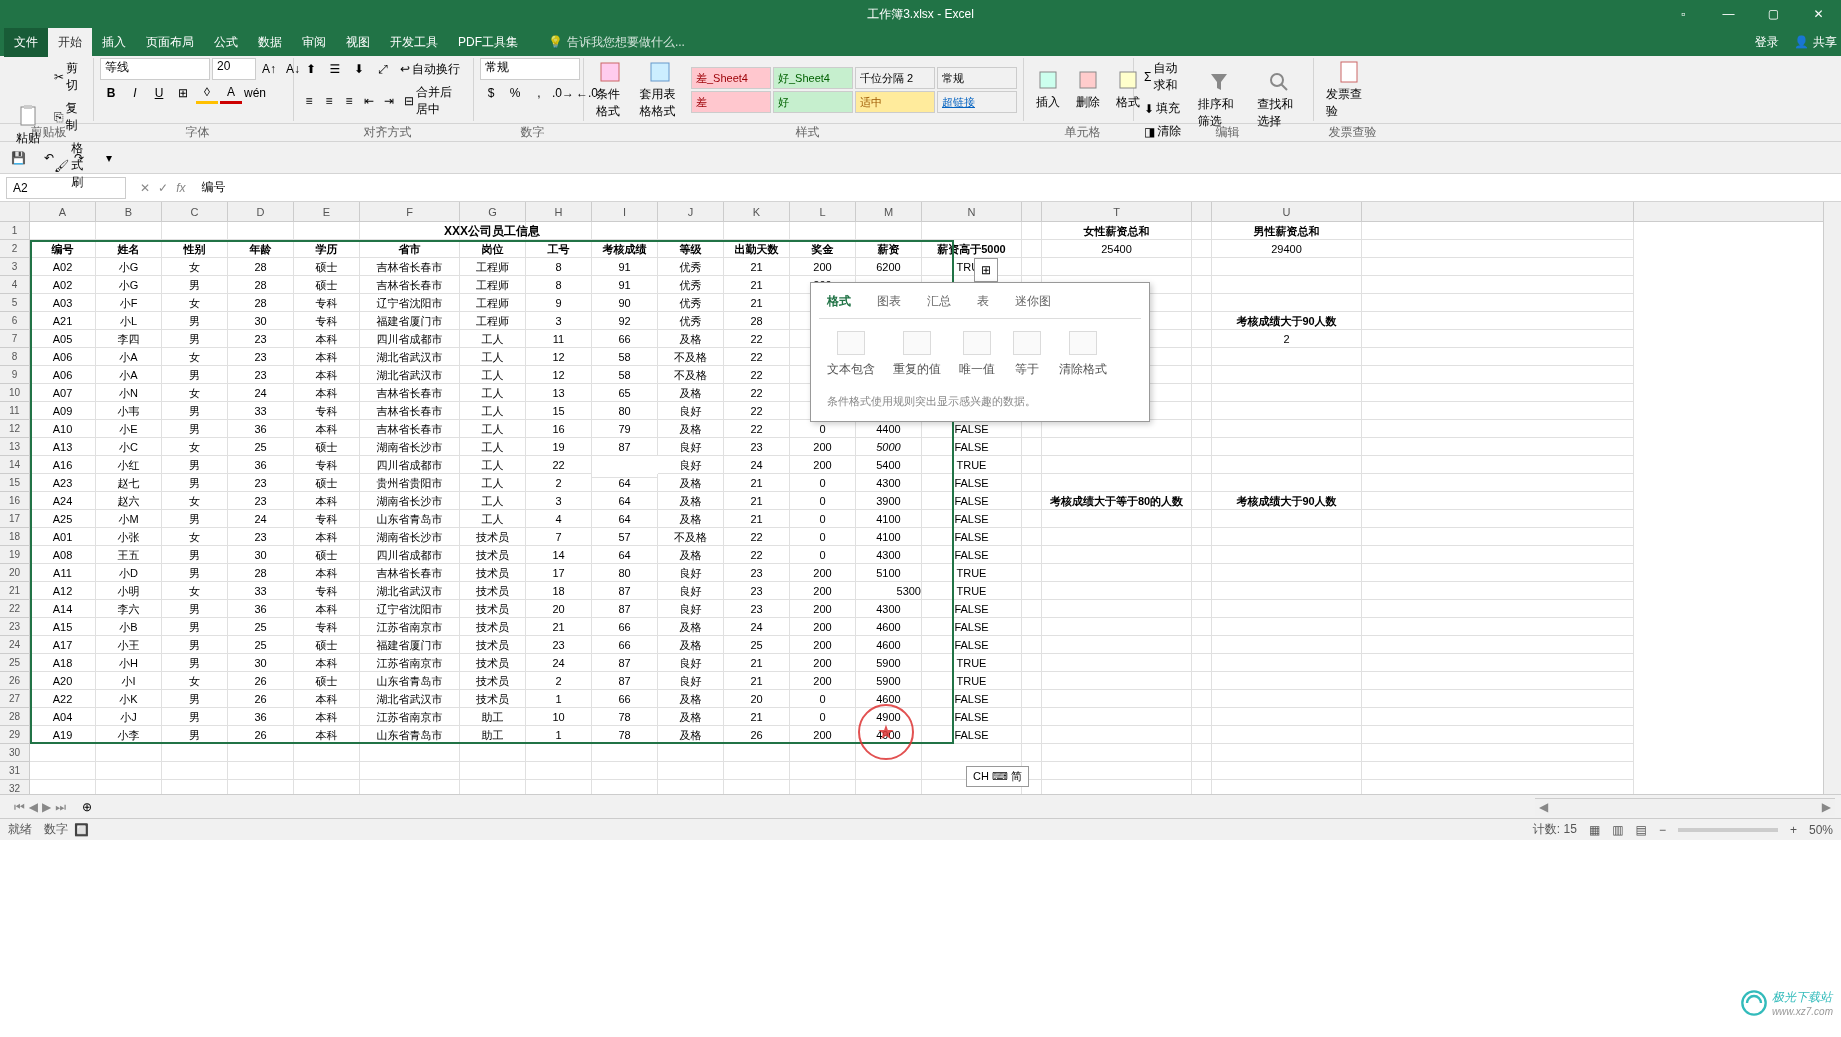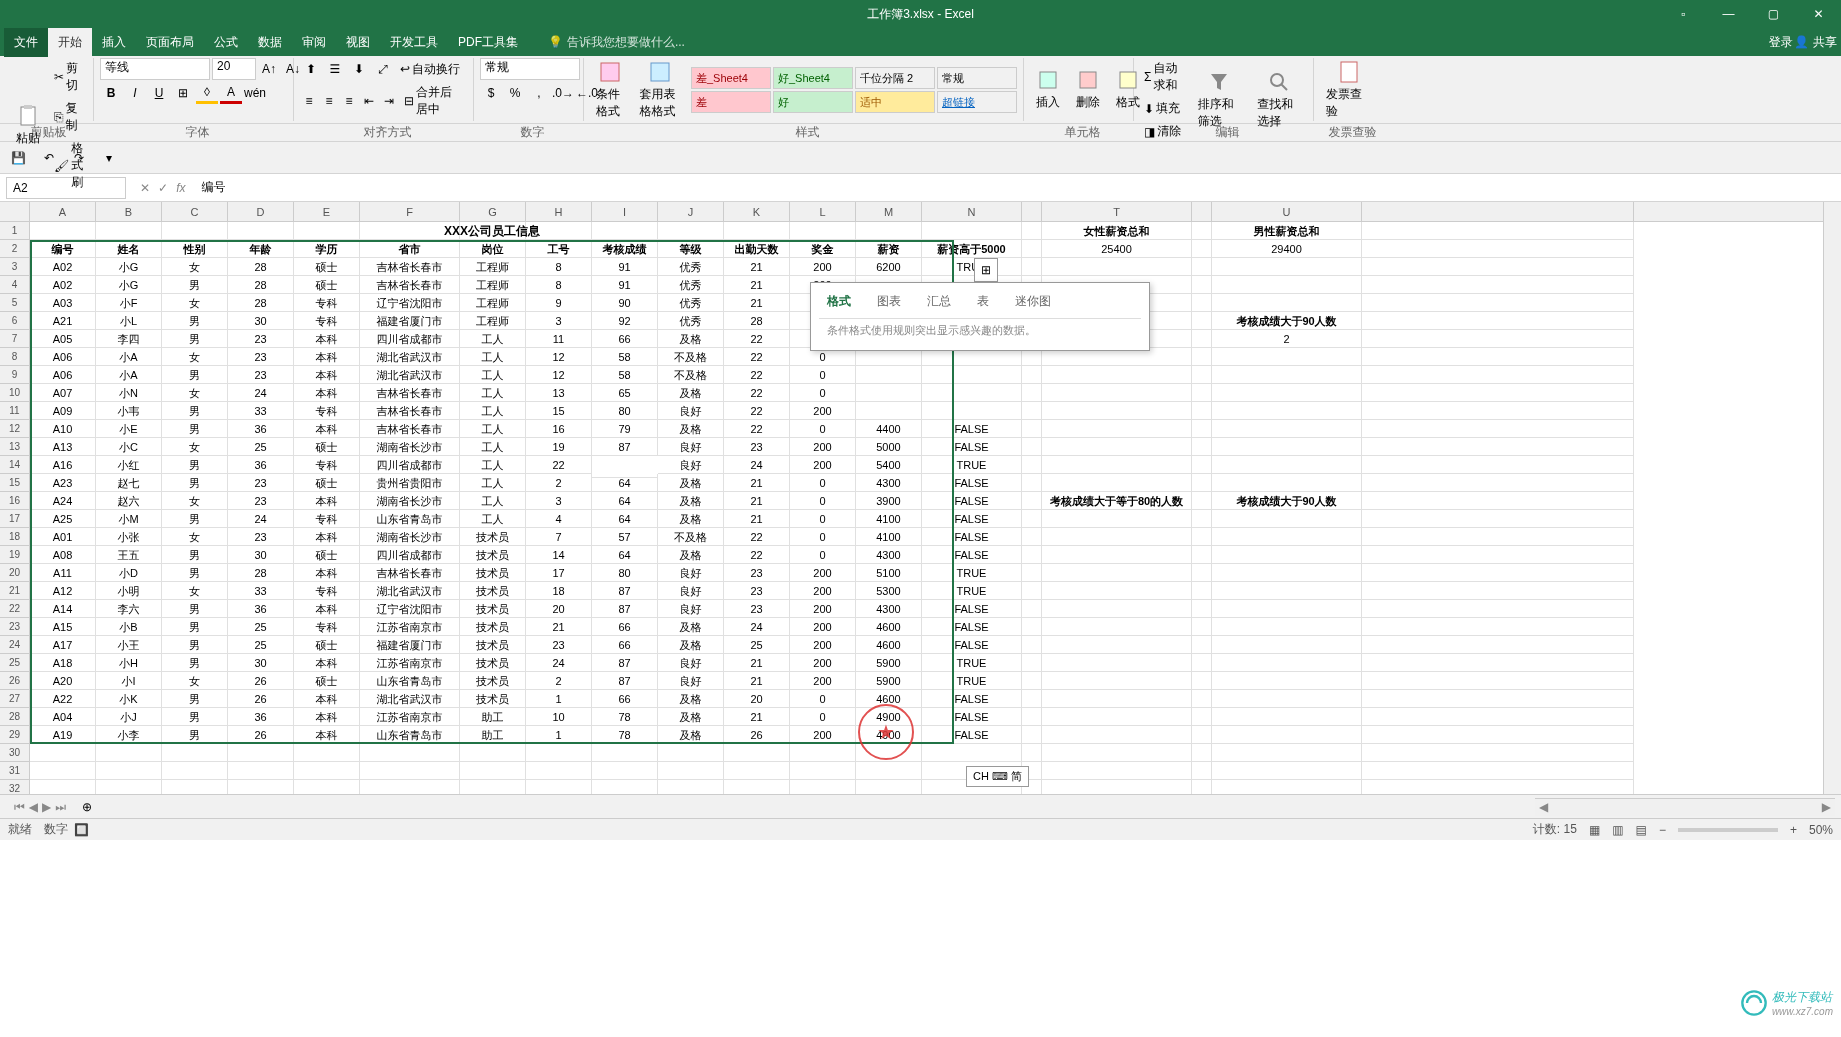--- a/index.html
+++ b/index.html
@@ -6,21 +6,21 @@
 body{background:#fff;overflow:hidden}
 .titlebar{background:#217346;height:28px;display:flex;align-items:center;justify-content:center;position:relative;color:#fff}
 .titlebar .doc-title{font-size:12px}
 .titlebar .win-ctrls{position:absolute;right:0;display:flex}
 .titlebar .win-ctrls div{width:45px;height:28px;display:flex;align-items:center;justify-content:center;cursor:pointer}
 .menubar{background:#217346;height:28px;display:flex;align-items:center;padding:0 4px;color:#fff}
 .menubar .tab{padding:6px 10px;cursor:pointer}
 .menubar .tab.file{background:#185c37}
 .menubar .tab.active{background:#f1f1f1;color:#333}
 .menubar .lightbulb{margin-left:20px;opacity:.8;display:flex;align-items:center;gap:4px}
-.menubar .right-menu{margin-left:auto;display:flex;align-items:flex-end;gap:2px}
+.menubar .right-menu{margin-left:auto;display:flex;align-items:flex-end;gap:16px}
 .ribbon{background:#f1f1f1;height:68px;border-bottom:1px solid #d4d4d4;display:flex;padding:2px 4px}
 .ribbon-group{border-right:1px solid #d4d4d4;padding:0 6px;display:flex;flex-direction:column;position:relative}
 .ribbon-label{background:#f1f1f1;height:18px;border-bottom:1px solid #d4d4d4;display:flex;font-size:11px;color:#666}
 .ribbon-label span{text-align:center;border-right:1px solid transparent}
 .rg-content{display:flex;align-items:center;gap:4px;flex:1}
 .rbtn{padding:2px 4px;cursor:pointer;display:flex;align-items:center;gap:2px}
 .vstack{display:flex;flex-direction:column;gap:2px}
 .hstack{display:flex;align-items:center;gap:2px}
 .font-select{width:110px;height:22px;border:1px solid #ccc;background:#fff;padding:0 4px}
 .size-select{width:44px;height:22px;border:1px solid #ccc;background:#fff;padding:0 4px}
@@ -636,21 +636,21 @@
           <div class="cell" style="width: 66px;">女</div>
           <div class="cell" style="width: 66px;">25</div>
           <div class="cell" style="width: 66px;">硕士</div>
           <div class="cell" style="width: 100px;">湖南省长沙市</div>
           <div class="cell" style="width: 66px;">工人</div>
           <div class="cell" style="width: 66px;">19</div>
           <div class="cell" style="width: 66px;">87</div>
           <div class="cell" style="width: 66px;">良好</div>
           <div class="cell" style="width: 66px;">23</div>
           <div class="cell" style="width: 66px;">200</div>
-          <div class="cell" style="width: 66px;">5000</div>
+          <div class="cell" style="width: 66px; font-style: italic;">5000</div>
           <div class="cell" style="width: 100px;">FALSE</div>
           <div class="cell" style="width: 20px;"></div>
           <div class="cell" style="width: 150px;"></div>
           <div class="cell" style="width: 20px;"></div>
           <div class="cell" style="width: 150px;"></div>
           <div class="cell" style="width: 272px;"></div>
         </div>
         <div class="row ">
           <div class="cell" style="width: 66px;">A16</div>
           <div class="cell" style="width: 66px;">小红</div>
@@ -804,21 +804,21 @@
           <div class="cell" style="width: 66px;">女</div>
           <div class="cell" style="width: 66px;">33</div>
           <div class="cell" style="width: 66px;">专科</div>
           <div class="cell" style="width: 100px;">湖北省武汉市</div>
           <div class="cell" style="width: 66px;">技术员</div>
           <div class="cell" style="width: 66px;">18</div>
           <div class="cell" style="width: 66px;">87</div>
           <div class="cell" style="width: 66px;">良好</div>
           <div class="cell" style="width: 66px;">23</div>
           <div class="cell" style="width: 66px;">200</div>
-          <div class="cell" style="width: 66px;">5300</div>
+          <div class="cell" style="width: 66px; text-align: right;">5300</div>
           <div class="cell" style="width: 100px;">TRUE</div>
           <div class="cell" style="width: 20px;"></div>
           <div class="cell" style="width: 150px;"></div>
           <div class="cell" style="width: 20px;"></div>
           <div class="cell" style="width: 150px;"></div>
           <div class="cell" style="width: 272px;"></div>
         </div>
         <div class="row ">
           <div class="cell" style="width: 66px;">A14</div>
           <div class="cell" style="width: 66px;">李六</div>
@@ -1054,20 +1054,42 @@
         <div class="qa-btn" style="left:944px;top:36px">
           <span>⊞</span>
         </div>
         <div class="qa-popup" style="left:780px;top:60px;width:340px">
         <div class="qa-tabs">
           <div class="qa-tab active">格式</div>
           <div class="qa-tab">图表</div>
           <div class="qa-tab">汇总</div>
           <div class="qa-tab">表</div>
           <div class="qa-tab">迷你图</div>
+        </div>
+        <div class="qa-options">
+          <div class="qa-opt">
+              <div class="ico"></div>
+              <span>文本包含</span>
+            </div>
+          <div class="qa-opt">
+              <div class="ico"></div>
+              <span>重复的值</span>
+            </div>
+          <div class="qa-opt">
+              <div class="ico"></div>
+              <span>唯一值</span>
+            </div>
+          <div class="qa-opt">
+              <div class="ico"></div>
+              <span>等于</span>
+            </div>
+          <div class="qa-opt">
+              <div class="ico"></div>
+              <span>清除格式</span>
+            </div>
         </div>
         <div class="qa-hint">条件格式使用规则突出显示感兴趣的数据。</div>
       </div>
         <div class="stamp" style="left:828px;top:482px"></div>
         <div class="ime" style="left:936px;top:544px">CH ⌨ 简</div>
       </div>
   </div>
   <div class="v-scroll"></div>
 </div>
 

